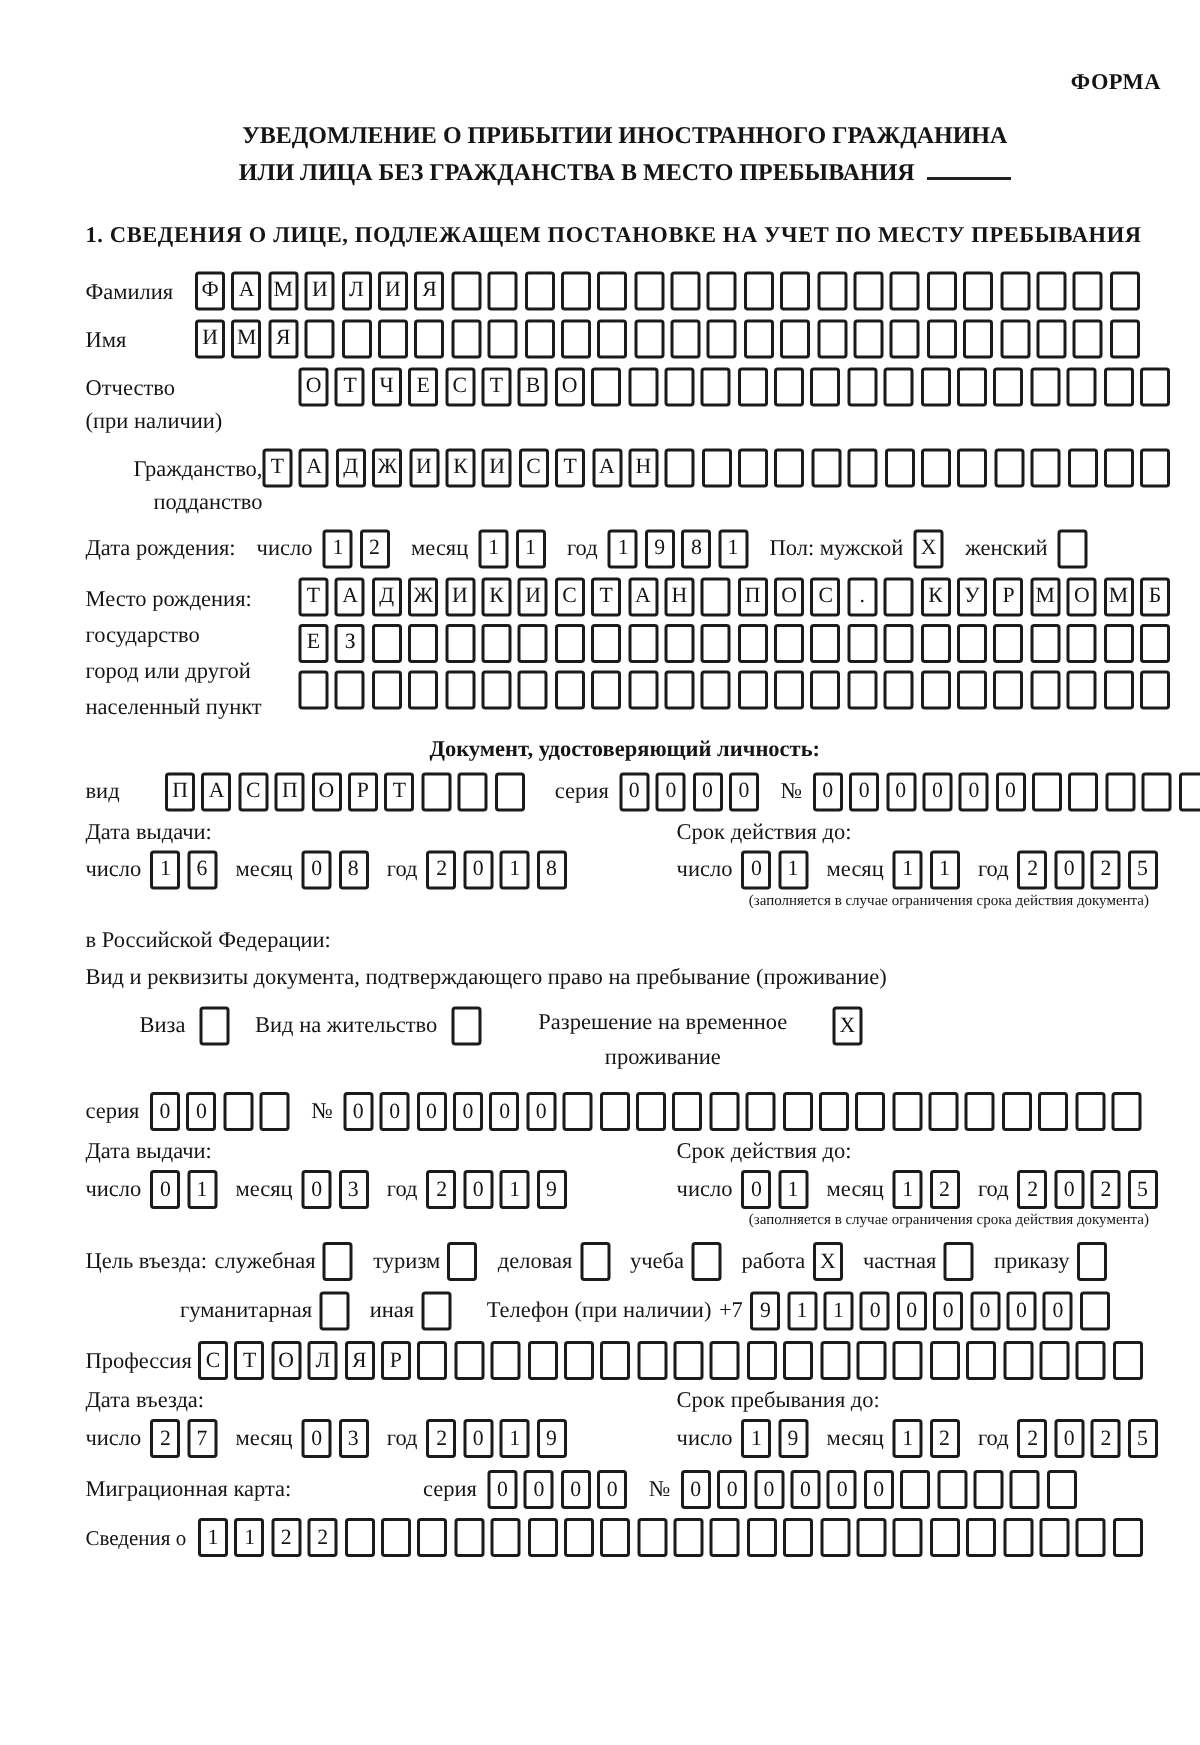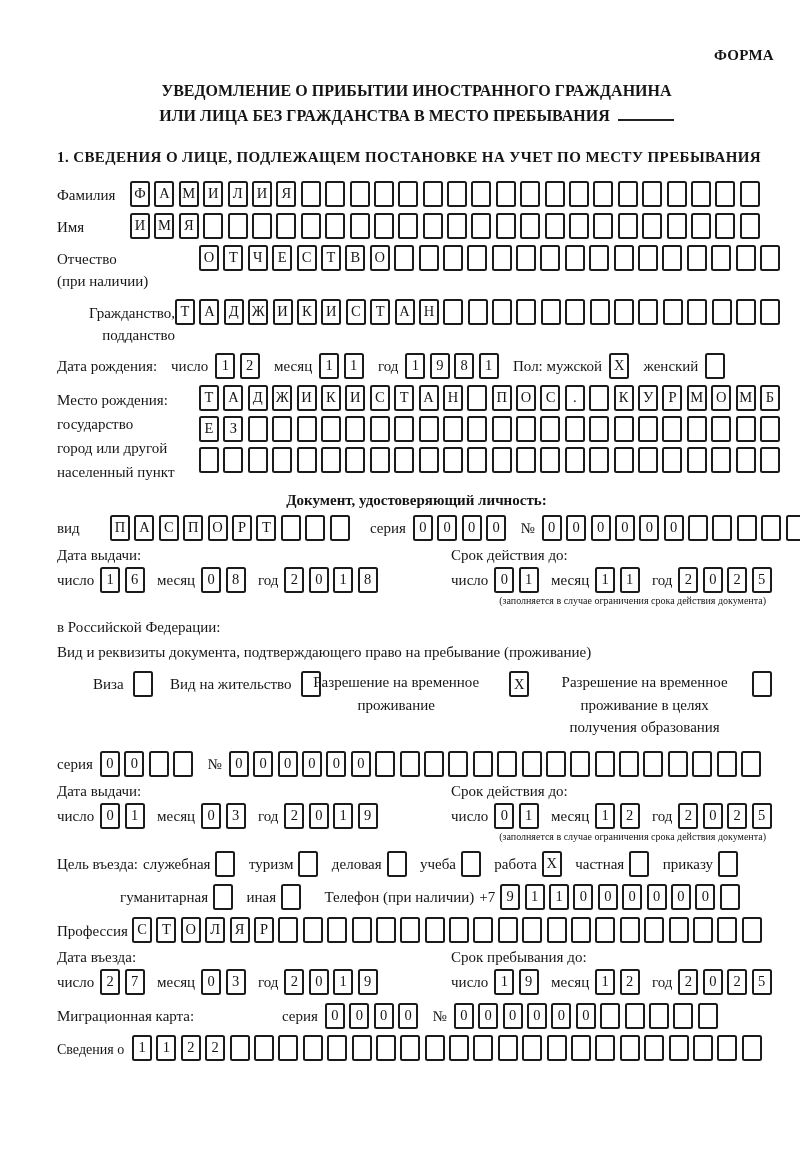--- a/index.html
+++ b/index.html
@@ -437,26 +437,20 @@
       <span class="boxes">
           <span class="box"></span>
         </span>
     </div>
     <div class="opt">
       <div class="opt-text otw1">Разрешение на временное проживание</div>
       <span class="boxes">
           <span class="box">X</span>
         </span>
     </div>
-    <div class="opt" style="margin-right:0">
-      <div class="opt-text otw2">Разрешение на временное проживание в целях получения образования</div>
-      <span class="boxes">
-          <span class="box"></span>
-        </span>
-    </div>
   </div>
 
   <div class="irow">
     <span class="ilbl">серия</span>
     <span class="boxes">
         <span class="box">0</span>
         <span class="box">0</span>
         <span class="box"></span>
         <span class="box"></span>
       </span>

